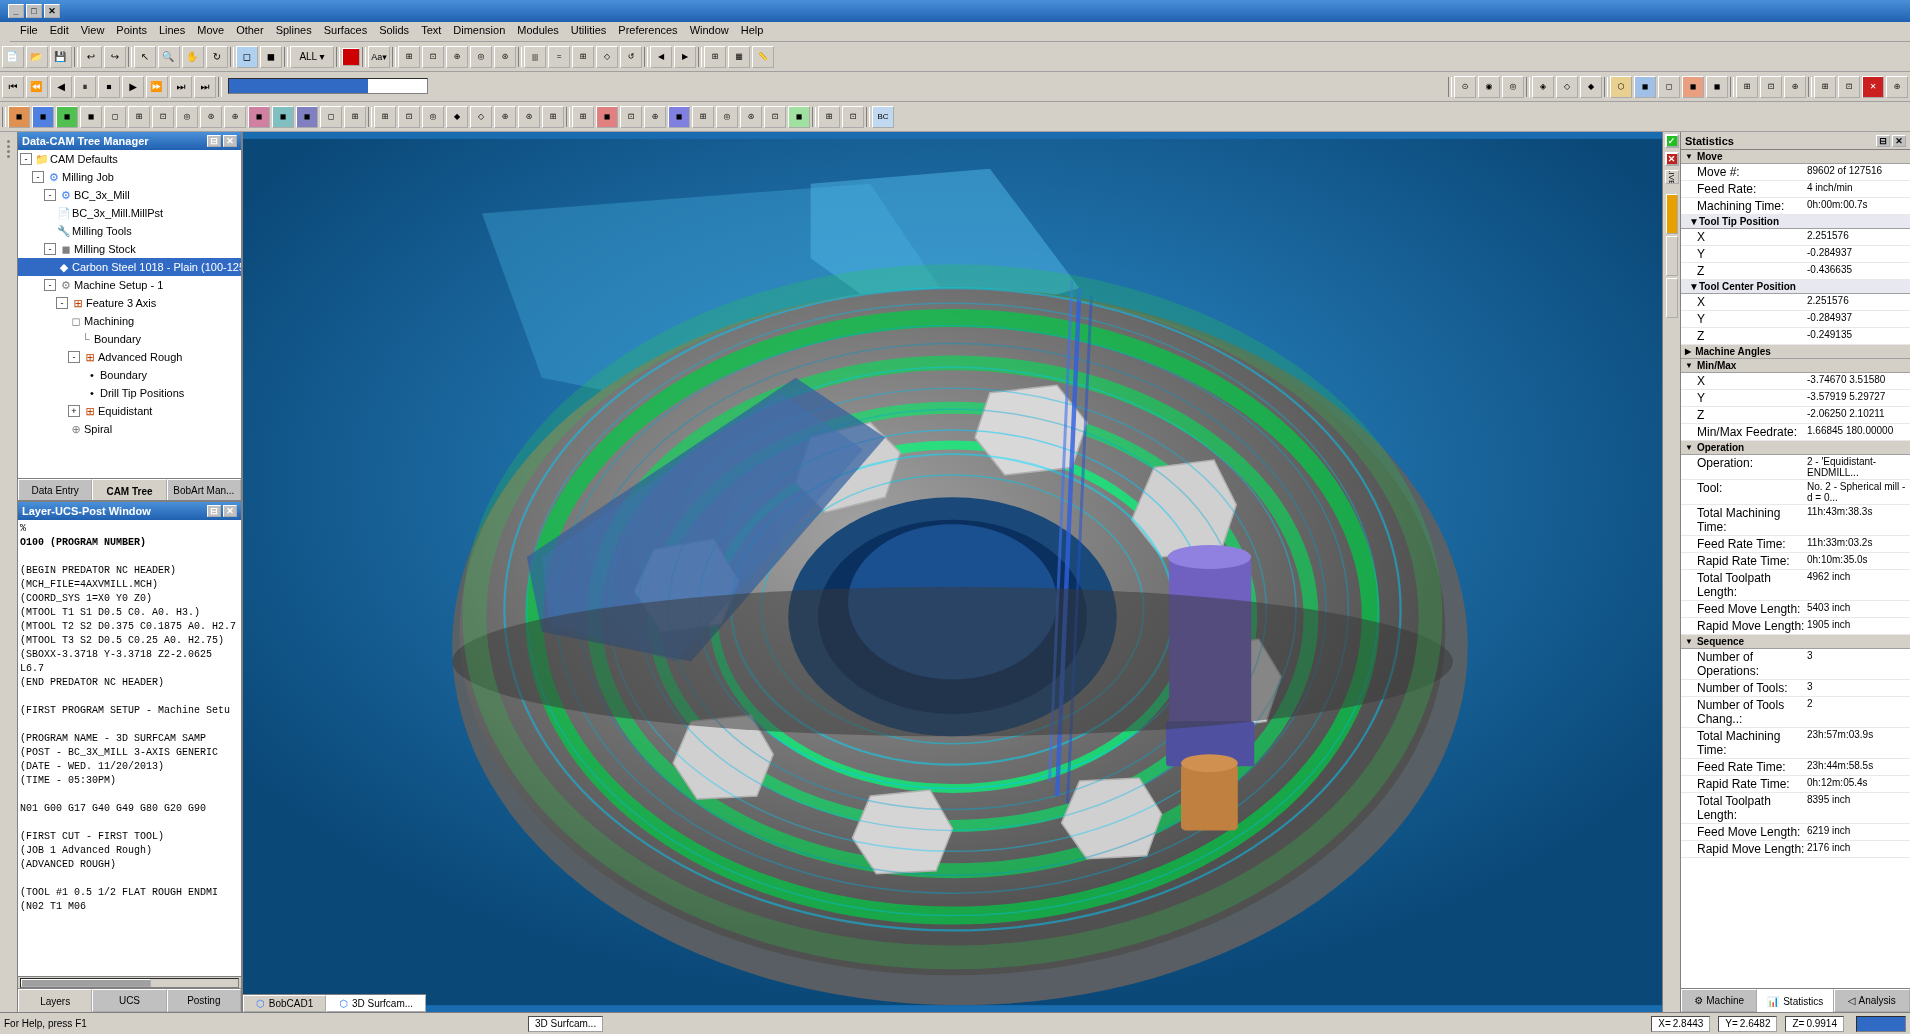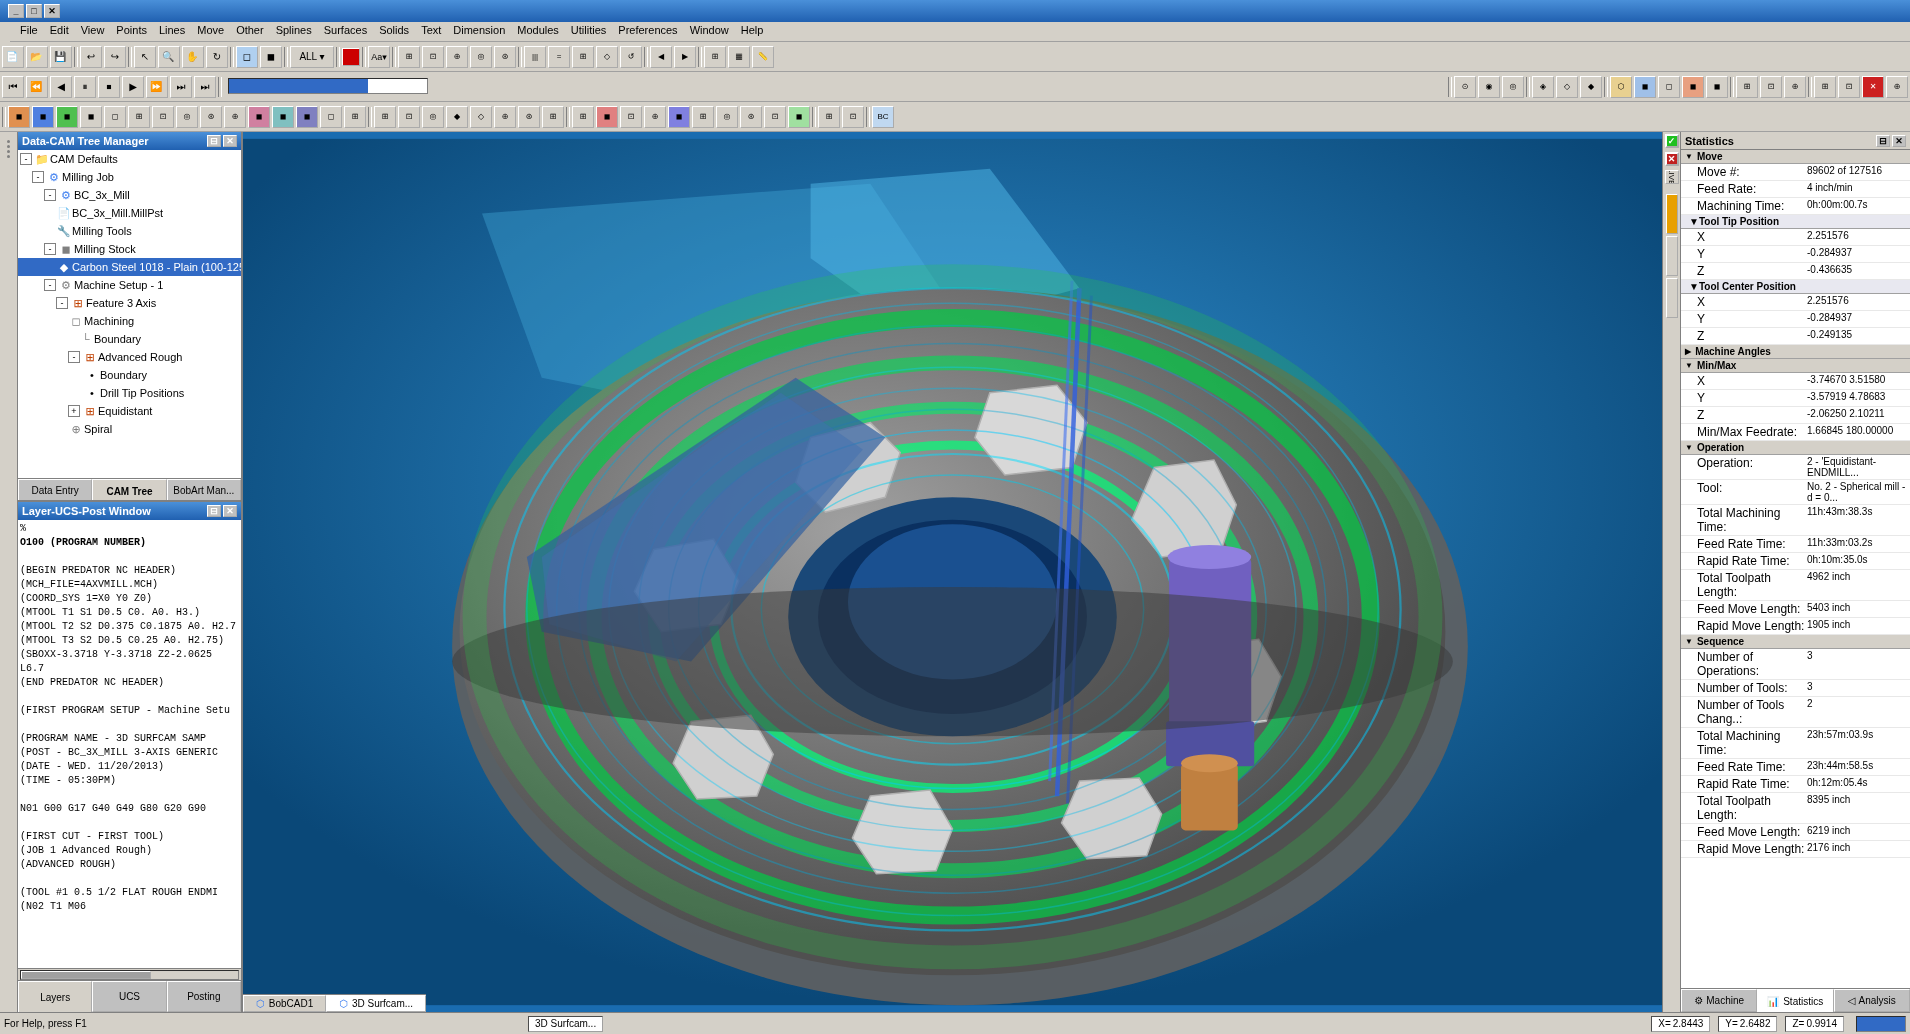--- a/index.html
+++ b/index.html
@@ -36,21 +36,21 @@
     .tree-expand { width: 12px; height: 12px; border: 1px solid #808080; background: white; display: inline-flex; align-items: center; justify-content: center; font-size: 9px; flex-shrink: 0; cursor: pointer; margin-right: 2px; }
     .cam-tree-tabs { display: flex; height: 24px; background: #d4d0c8; border-top: 1px solid #808080; }
     .cam-tab { flex: 1; font-size: 10px; display: flex; align-items: center; justify-content: center; cursor: pointer; border: 1px outset #fff; }
     .cam-tab.active { background: #d4d0c8; border-bottom: none; font-weight: bold; }
     .cam-tab:not(.active) { background: #c0c0c0; }
     
     
     #layer-ucs { flex: 1; overflow: hidden; display: flex; flex-direction: column; }
     #layer-ucs-header { background: linear-gradient(to bottom, #4a90d9, #2060b0); color: white; font-size: 11px; font-weight: bold; padding: 2px 4px; display: flex; align-items: center; justify-content: space-between; height: 18px; flex-shrink: 0; }
     #layer-ucs-body { flex: 1; background: white; overflow-y: auto; font-family: 'Courier New', monospace; font-size: 10px; padding: 2px; line-height: 1.4; }
-    .layer-ucs-tabs { display: flex; height: 32px; background: #404040; border-top: 1px solid #808080; flex-shrink: 0; }
+    .layer-ucs-tabs { display: flex; height: 24px; background: #404040; border-top: 1px solid #808080; flex-shrink: 0; }
     .lu-tab { flex: 1; font-size: 10px; display: flex; align-items: center; justify-content: center; cursor: pointer; border: 1px outset #fff; }
     .lu-tab.active { background: #d4d0c8; border-bottom: none; }
     .lu-tab:not(.active) { background: #c0c0c0; }
     
     
     #viewport { flex: 1; background: #1a6cb0; position: relative; overflow: hidden; }
     
     
     #stats-panel { width: 230px; background: #d4d0c8; border-left: 1px solid #808080; display: flex; flex-direction: column; flex-shrink: 0; overflow: hidden; }
     #stats-header { background: #d4d0c8; border-bottom: 1px solid #808080; padding: 2px 4px; font-size: 11px; font-weight: bold; display: flex; align-items: center; justify-content: space-between; height: 18px; flex-shrink: 0; }
@@ -589,21 +589,21 @@
       <div class="stats-section-header">
         <span class="arrow">▼</span>
         <span>Min/Max</span>
       </div>
       <div class="stats-row">
         <span class="stats-label">X</span>
         <span class="stats-value">-3.74670    3.51580</span>
       </div>
       <div class="stats-row">
         <span class="stats-label">Y</span>
-        <span class="stats-value">-3.57919    4.78683</span>
+        <span class="stats-value">-3.57919    5.29727</span>
       </div>
       <div class="stats-row">
         <span class="stats-label">Z</span>
         <span class="stats-value">-2.06250    2.10211</span>
       </div>
       <div class="stats-row">
         <span class="stats-label">Min/Max Feedrate:</span>
         <span class="stats-value">1.66845    180.00000</span>
       </div>
 

